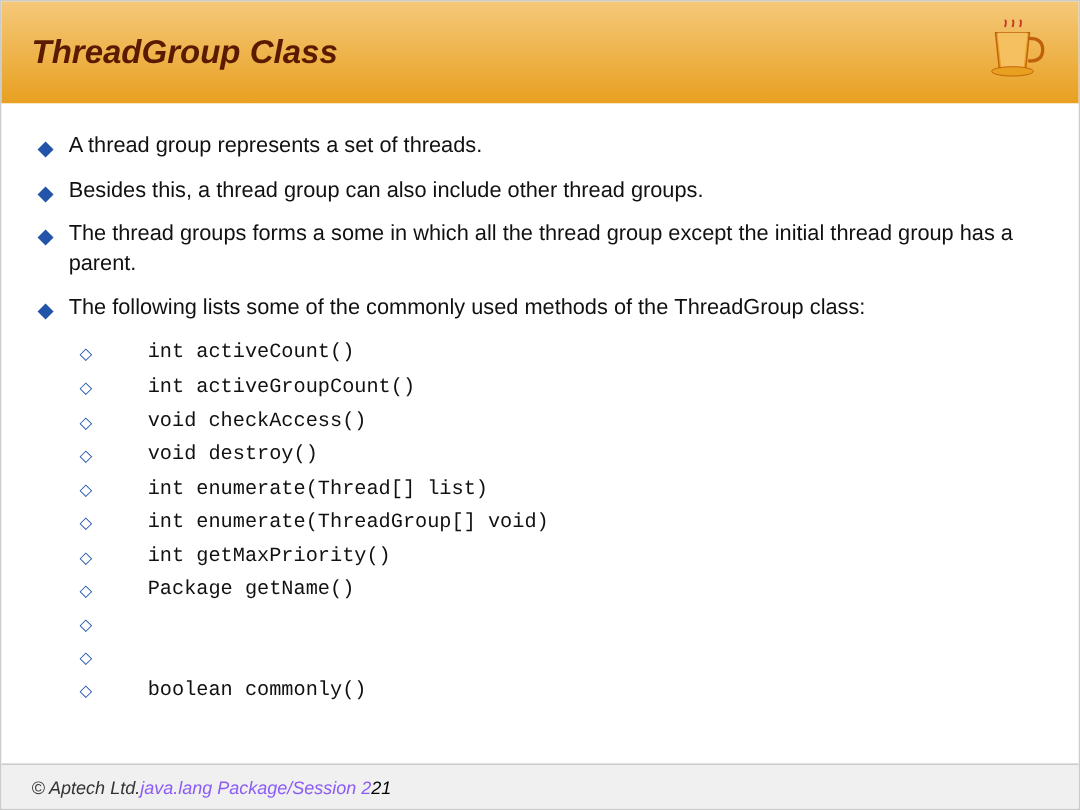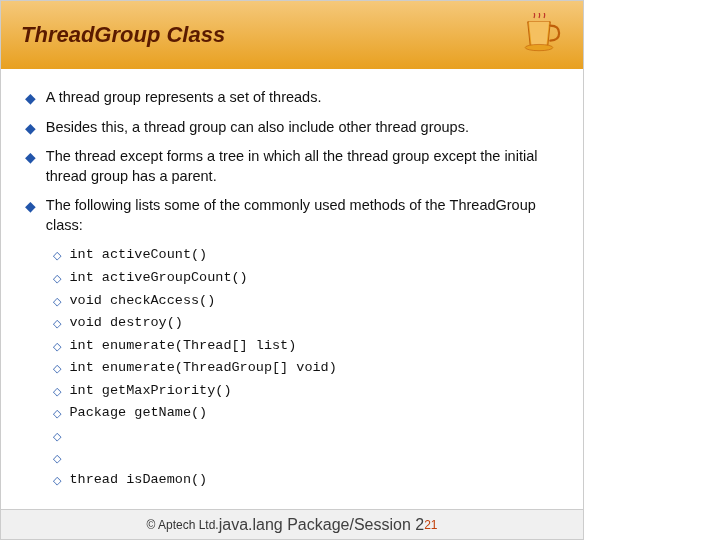--- a/index.html
+++ b/index.html
@@ -6,21 +6,21 @@
 
     body {
       width: 720px;
       height: 540px;
       font-family: Arial, sans-serif;
       background: #fff;
       overflow: hidden;
     }
 
     .slide {
-      width: 584px;
+      width: 720px;
       height: 540px;
       display: flex;
       flex-direction: column;
       border: 1px solid #ccc;
     }
 
     .header {
       background: linear-gradient(to bottom, #f5c87a, #e8a020);
       padding: 10px 20px;
       display: flex;
@@ -106,45 +106,47 @@
       color: #2255aa;
       font-size: 11px;
       margin-right: 8px;
       margin-top: 3px;
       flex-shrink: 0;
     }
 
     .sub-code {
       font-family: 'Courier New', Courier, monospace;
       font-size: 13.5px;
+      margin-left: 29px;
     }
 
     .footer {
       background: #f0f0f0;
       border-top: 1px solid #ccc;
       padding: 5px 20px;
       display: flex;
       align-items: center;
-      justify-content: center;
+      justify-content: flex-start;
       min-height: 30px;
+      font-style: italic;
     }
 
     .footer-left {
       font-size: 12px;
       color: #333;
     }
 
     .footer-center {
-      font-size: 16px;
-      color: #404040;
+      font-size: 12px;
+      color: #8b5cf6;
     }
 
     .footer-right {
       font-size: 12px;
-      color: #c2410c;
+      color: #000000;
     }
   </style>
 </head>
 <body>
 
 <div class="slide">
   <div class="header">
     <span class="header-title">ThreadGroup Class</span>
     <div class="java-logo">
 
@@ -170,21 +172,21 @@
       <li>
         <span class="bullet-diamond">◆</span>
         <span class="bullet-text">A thread group represents a set of threads.</span>
       </li>
       <li>
         <span class="bullet-diamond">◆</span>
         <span class="bullet-text">Besides this, a thread group can also include other thread groups.</span>
       </li>
       <li>
         <span class="bullet-diamond">◆</span>
-        <span class="bullet-text">The thread except forms a tree in which all the thread group except the initial thread group has a parent.</span>
+        <span class="bullet-text">The thread groups forms a some in which all the thread group except the initial thread group has a parent.</span>
       </li>
       <li>
         <span class="bullet-diamond">◆</span>
         <span class="bullet-text">
           <span>The following lists some of the commonly used methods of the </span><span class="code-inline">ThreadGroup</span><span> class:</span>
         </span>
       </li>
     </ul>
 
     <ul class="sub-list">
@@ -221,21 +223,21 @@
         <span class="sub-code">Package getName()</span>
       </li>
       <li>
         <span class="sub-diamond">◇</span>
       </li>
       <li>
         <span class="sub-diamond">◇</span>
       </li>
       <li>
         <span class="sub-diamond">◇</span>
-        <span class="sub-code">thread isDaemon()</span>
+        <span class="sub-code">boolean commonly()</span>
       </li>
     </ul>
   </div>
 
   <div class="footer">
     <span class="footer-left">© Aptech Ltd.</span>
     <span class="footer-center">java.lang Package/Session 2</span>
     <span class="footer-right">21</span>
   </div>
 </div>

